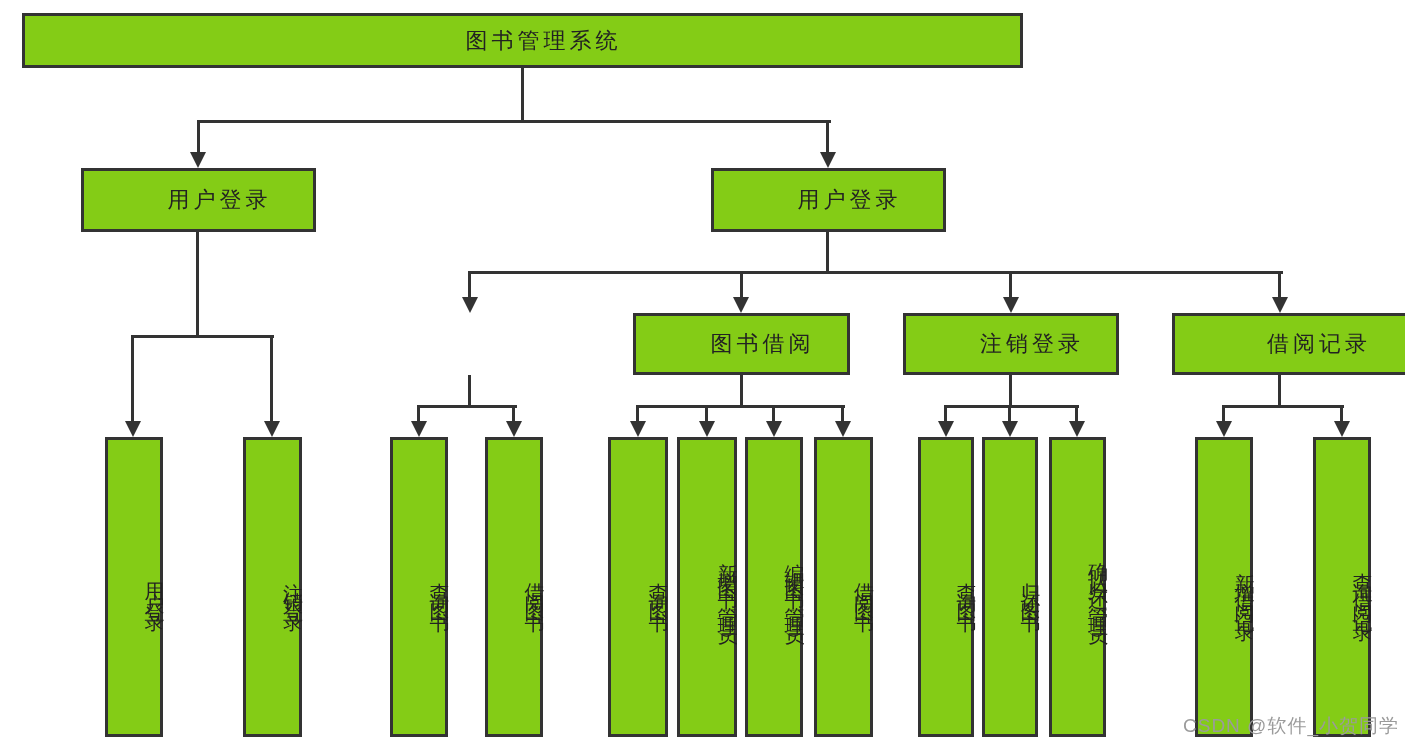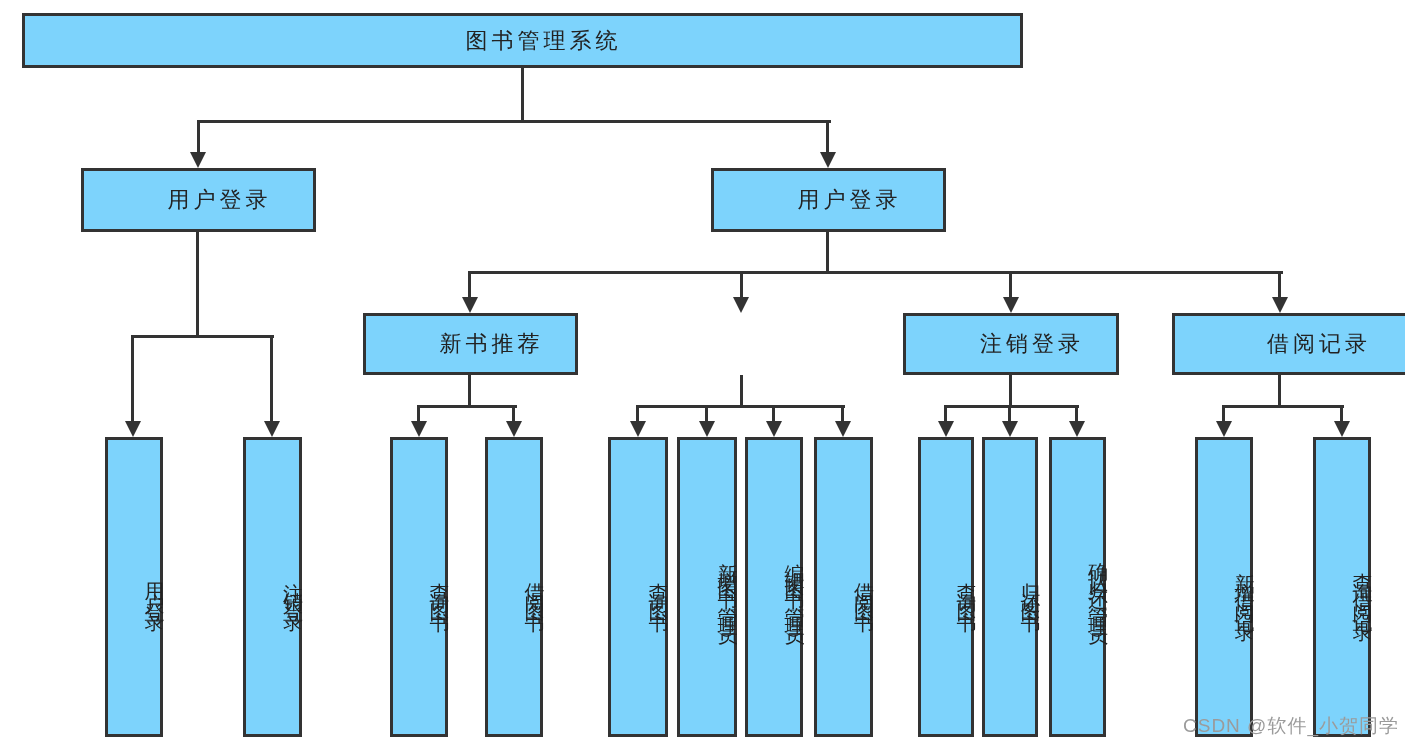--- a/index.html
+++ b/index.html
@@ -1,18 +1,18 @@
 <!DOCTYPE html>
 <html><head>
 <meta charset="utf-8">
 <style>
   html,body{margin:0;padding:0;background:#ffffff;}
   .canvas{position:relative;width:1405px;height:747px;background:#ffffff;overflow:hidden;
           font-family:"Liberation Sans",sans-serif;}
-  .box{position:absolute;background:#7dd3fc;border:3px solid #333333;box-sizing:border-box;
+  .box{position:absolute;background:#84cc16;border:3px solid #333333;box-sizing:border-box;
        display:flex;align-items:center;justify-content:center;color:#222222;padding-left:42px;}
   .h-box{font-size:22px;letter-spacing:4px;white-space:nowrap;}
   .v-box{writing-mode:vertical-rl;text-orientation:mixed;font-size:20px;letter-spacing:10px;line-height:1;}
   .v-box.long{letter-spacing:9px;font-size:20px;}
   .ln{position:absolute;background:#333333;}
   .arr{position:absolute;width:0;height:0;border-left:8px solid transparent;
        border-right:8px solid transparent;border-top:16px solid #333333;}
   .watermark{position:absolute;left:1183px;top:713px;font-size:19px;color:#9b9b9b;
              letter-spacing:1px;white-space:nowrap;}
 </style>
@@ -44,21 +44,21 @@
   <div class="ln" style="left:468px;top:271px;width:815px;height:3px"></div>
   <div class="ln" style="left:468px;top:271px;width:3px;height:28px"></div>
   <div class="arr" style="left:462px;top:297px"></div>
   <div class="ln" style="left:740px;top:271px;width:3px;height:28px"></div>
   <div class="arr" style="left:733px;top:297px"></div>
   <div class="ln" style="left:1009px;top:271px;width:3px;height:28px"></div>
   <div class="arr" style="left:1003px;top:297px"></div>
   <div class="ln" style="left:1278px;top:271px;width:3px;height:28px"></div>
   <div class="arr" style="left:1272px;top:297px"></div>
 
-  <div class="box h-box" style="left:363px;top:313px;width:215px;height:62px">新书推荐</div>
+  <div class="box h-box" style="left:633px;top:313px;width:217px;height:62px">图书借阅</div>
   <div class="box h-box" style="left:903px;top:313px;width:216px;height:62px">注销登录</div>
   <div class="box h-box" style="left:1172px;top:313px;width:252px;height:62px">借阅记录</div>
 
   <div class="ln" style="left:468px;top:375px;width:3px;height:33px"></div>
   <div class="ln" style="left:417px;top:405px;width:100px;height:3px"></div>
   <div class="ln" style="left:417px;top:405px;width:3px;height:18px"></div>
   <div class="arr" style="left:411px;top:421px"></div>
   <div class="ln" style="left:512px;top:405px;width:3px;height:18px"></div>
   <div class="arr" style="left:506px;top:421px"></div>
 

